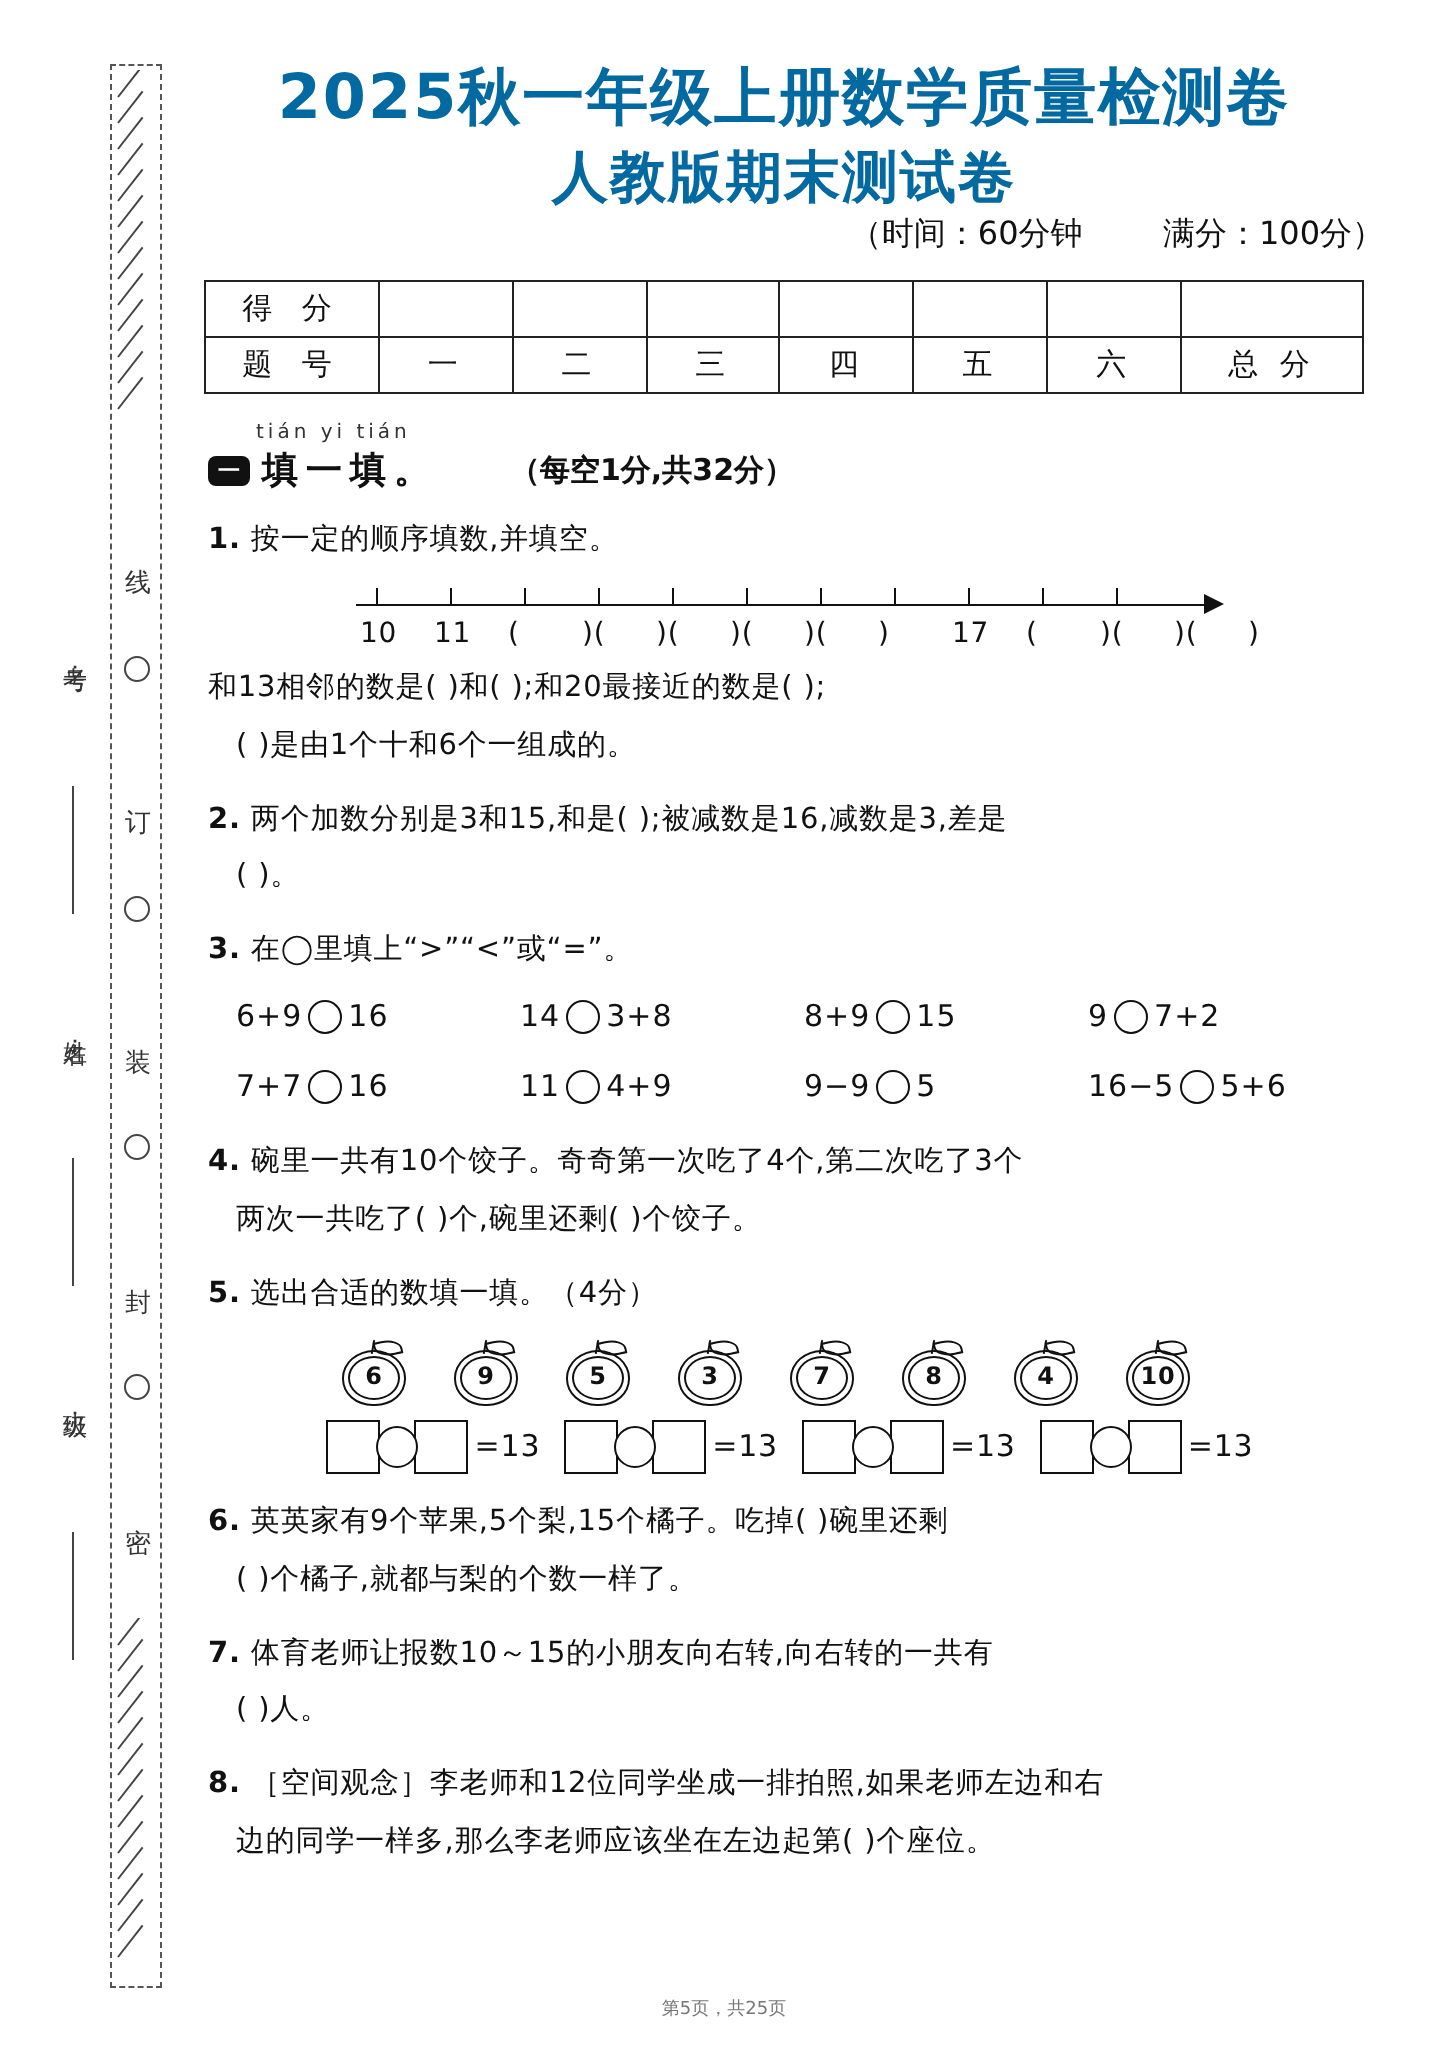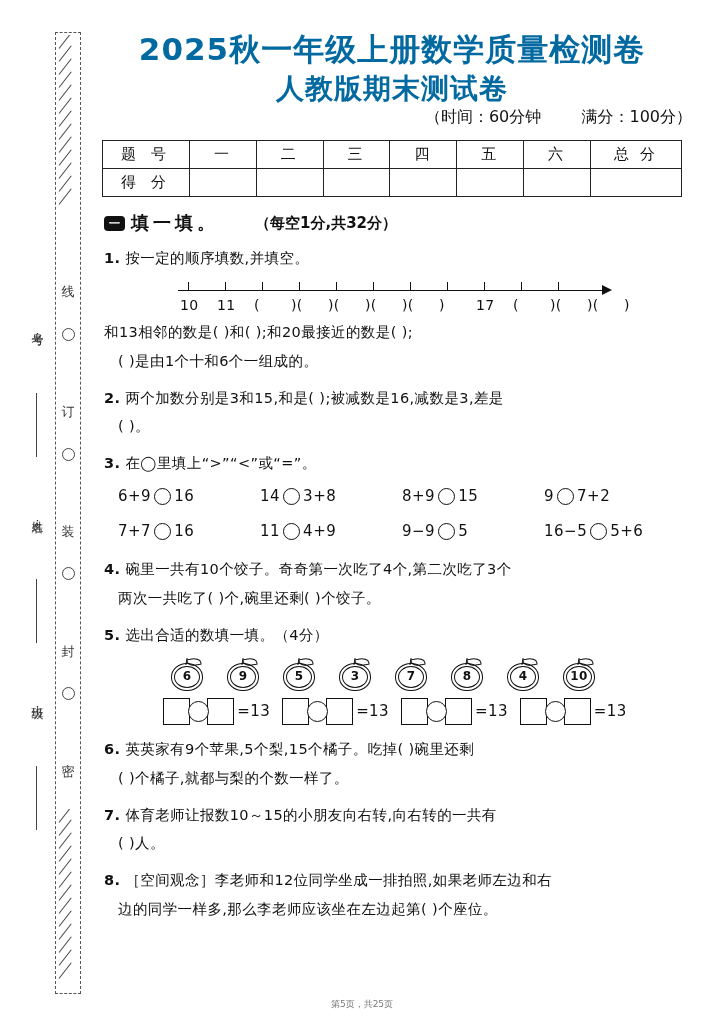--- a/index.html
+++ b/index.html
@@ -401,43 +401,44 @@
 
   <div class="meta-line">
     <span>（时间：60分钟</span>
     <span class="gap"></span>
     <span>满分：100分）</span>
   </div>
 
   <table class="score">
     <tbody>
         <tr>
+      <td class="lbl">得 分</td>
+      <td></td>
+      <td></td>
+      <td></td>
+      <td></td>
+      <td></td>
+      <td></td>
+      <td class="total"></td>
+    </tr>
+    <tr>
       <td class="lbl">题 号</td>
       <td>一</td>
       <td>二</td>
       <td>三</td>
       <td>四</td>
       <td>五</td>
       <td>六</td>
       <td class="total">总 分</td>
     </tr>
-    <tr>
-      <td class="lbl">得 分</td>
-      <td></td>
-      <td></td>
-      <td></td>
-      <td></td>
-      <td></td>
-      <td></td>
-      <td class="total"></td>
-    </tr>
   </tbody>
     </table>
 
   <div class="section">
+    <div class="pinyin">tián yi tián</div>
     <div class="sec-head">
       <span class="sec-badge">一</span>
       <span class="sec-title">填一填。</span>
       <span class="sec-points">（每空1分,共32分）</span>
     </div>
   </div>
 
   <div class="q">
     <div>
       <span class="num">1.</span>

